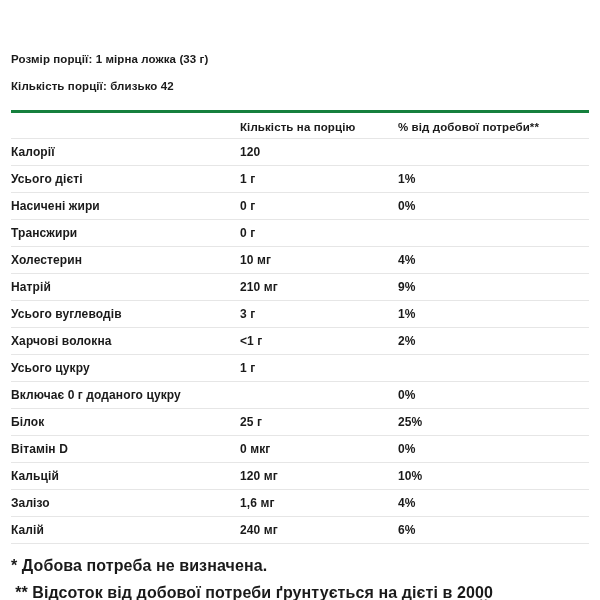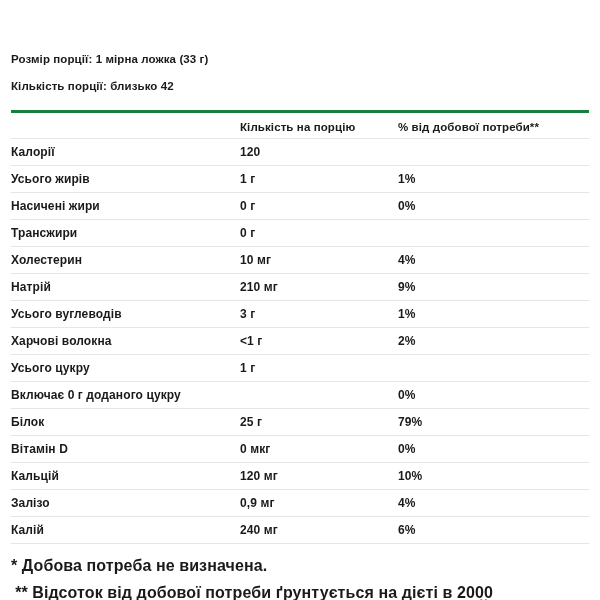--- a/index.html
+++ b/index.html
@@ -119,21 +119,21 @@
         <th>% від добової потреби**</th>
       </tr>
     </thead>
     <tbody id="nutrition-body">
         <tr>
           <td>Калорії</td>
           <td>120</td>
           <td></td>
         </tr>
         <tr>
-          <td>Усього жирів</td>
+          <td>Усього дієті</td>
           <td>1 г</td>
           <td>1%</td>
         </tr>
         <tr>
           <td>Насичені жири</td>
           <td>0 г</td>
           <td>0%</td>
         </tr>
         <tr>
           <td>Трансжири</td>
@@ -166,35 +166,35 @@
           <td></td>
         </tr>
         <tr>
           <td>Включає 0 г доданого цукру</td>
           <td></td>
           <td>0%</td>
         </tr>
         <tr>
           <td>Білок</td>
           <td>25 г</td>
-          <td>79%</td>
+          <td>25%</td>
         </tr>
         <tr>
           <td>Вітамін D</td>
           <td>0 мкг</td>
           <td>0%</td>
         </tr>
         <tr>
           <td>Кальцій</td>
           <td>120 мг</td>
           <td>10%</td>
         </tr>
         <tr>
           <td>Залізо</td>
-          <td>0,9 мг</td>
+          <td>1,6 мг</td>
           <td>4%</td>
         </tr>
         <tr>
           <td>Калій</td>
           <td>240 мг</td>
           <td>6%</td>
         </tr>
       </tbody>
   </table>
 

